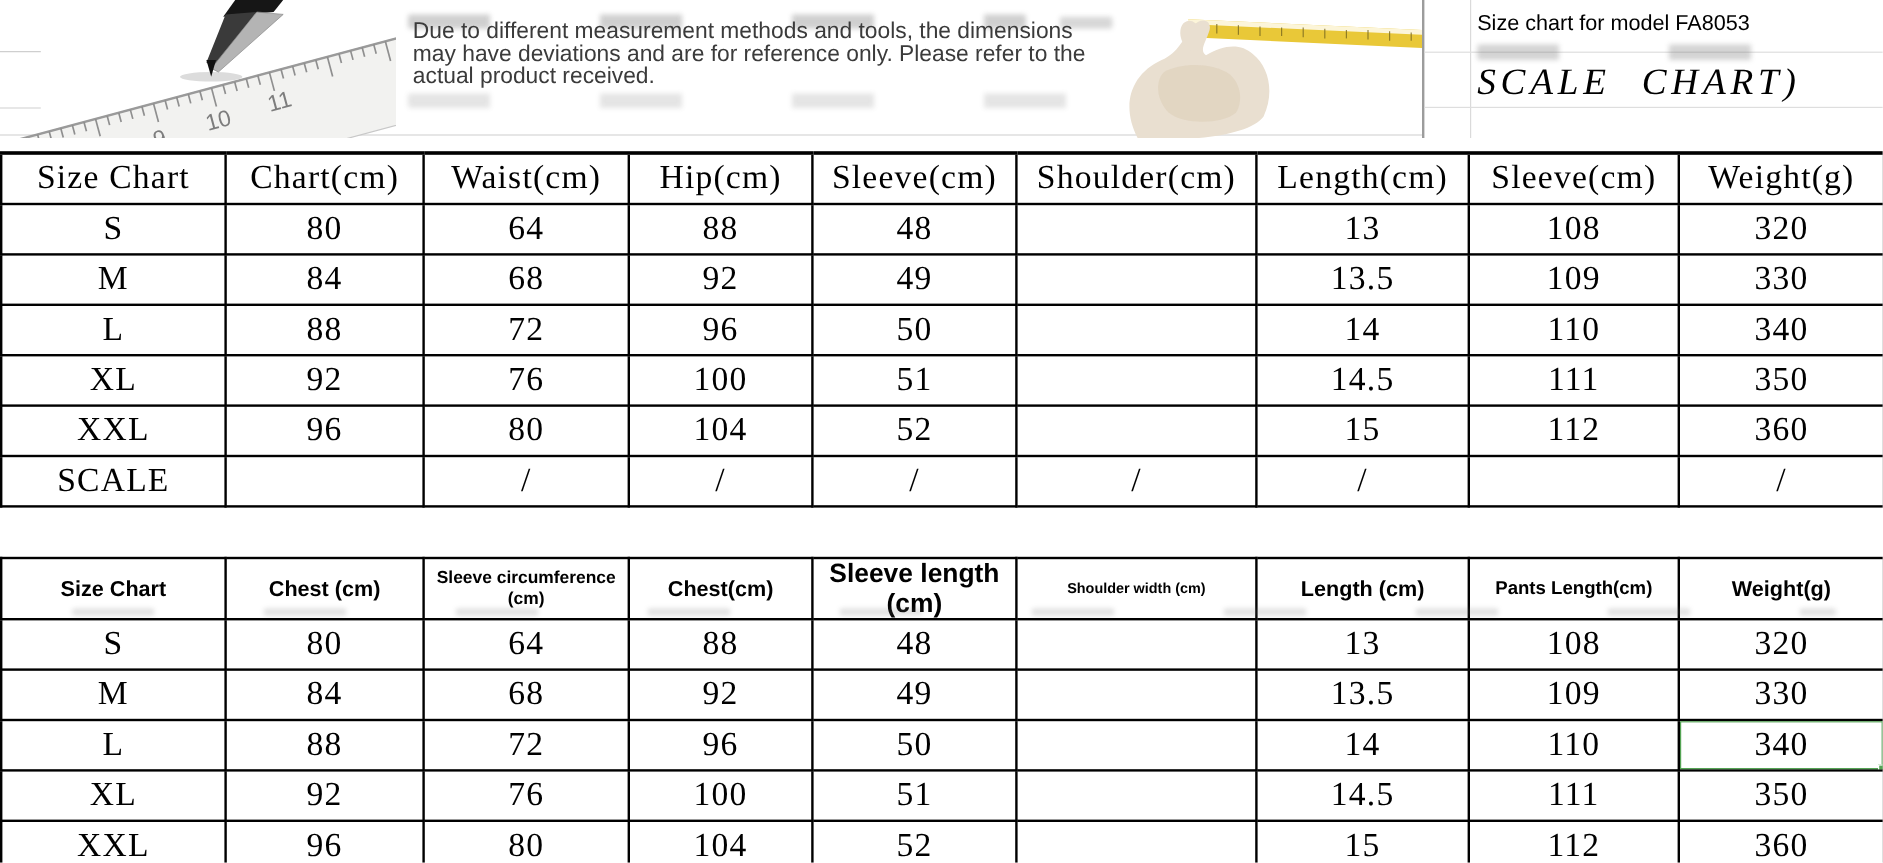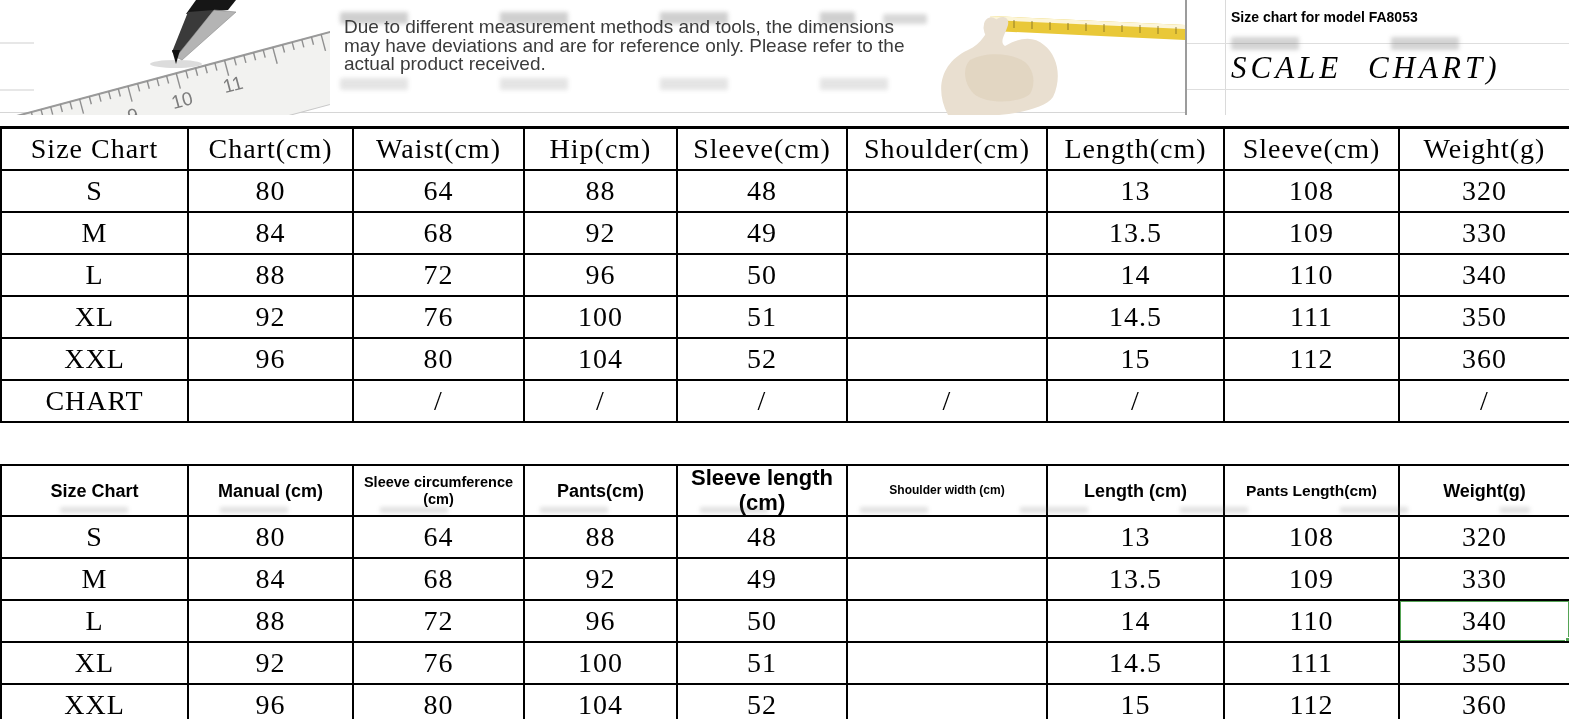--- a/index.html
+++ b/index.html
@@ -19,21 +19,21 @@
   .g3{left:2px;top:78px;width:560px;height:12px;opacity:.3;}
   .disclaimer-text{position:absolute;left:6px;top:18px;width:586px;
     font-family:"Liberation Sans",sans-serif;font-weight:normal;font-size:19px;
     line-height:18.5px;color:var(--disclaimer-text,#3b3b3b);}
 
   .right-panel{position:absolute;left:1185px;top:0;width:384px;height:115px;border-left:2px solid #9c9c9c;background:#fff;}
   .rp-grid-v{position:absolute;left:38px;top:0;width:1px;height:115px;background:#dadada;}
   .rp-grid-h1{position:absolute;left:0;top:43px;width:384px;height:1px;background:#dedede;}
   .rp-grid-h2{position:absolute;left:0;top:89px;width:384px;height:1px;background:#dedede;}
   .model-title{position:absolute;left:44px;top:9px;font-family:"Liberation Sans",sans-serif;
-    font-weight:bold;font-size:14px;white-space:nowrap;}
+    font-weight:normal;font-size:18px;white-space:nowrap;}
   .title-greek{left:44px;top:37px;width:288px;height:13px;opacity:.5;}
   .scale-title{position:absolute;left:44px;top:50px;font-family:"Liberation Serif",serif;
     font-size:31px;letter-spacing:4px;word-spacing:14px;white-space:nowrap;font-style:italic;}
 
   
   table{position:absolute;left:0;width:1569px;border-collapse:collapse;table-layout:fixed;}
   .t1{top:126px;}
   .t2{top:464px;}
   th,td{border:2px solid var(--border,#000);height:40px;text-align:center;vertical-align:middle;
         padding:0;overflow:hidden;}
@@ -233,21 +233,21 @@
           <td>96</td>
           <td>80</td>
           <td>104</td>
           <td>52</td>
           <td></td>
           <td>15</td>
           <td>112</td>
           <td>360</td>
         </tr>
         <tr>
-          <td>CHART</td>
+          <td>SCALE</td>
           <td></td>
           <td>/</td>
           <td>/</td>
           <td>/</td>
           <td>/</td>
           <td>/</td>
           <td></td>
           <td>/</td>
         </tr>
       </tbody>
@@ -262,23 +262,23 @@
       <col style="width:153px">
         <col style="width:170px">
         <col style="width:200px">
       <col style="width:177px">
         <col style="width:175px">
         <col style="width:171px">
     </colgroup>
     <thead>
       <tr>
           <th>Size Chart</th>
-          <th>Manual (cm)</th>
+          <th>Chest (cm)</th>
           <th>Sleeve circumference (cm)</th>
-          <th>Pants(cm)</th>
+          <th>Chest(cm)</th>
           <th>Sleeve length (cm)</th>
           <th>Shoulder width (cm)</th>
           <th>Length (cm)</th>
           <th>Pants Length(cm)</th>
           <th>Weight(g)</th>
         </tr>
     </thead>
     <tbody>
         <tr>
           <td>S</td>

